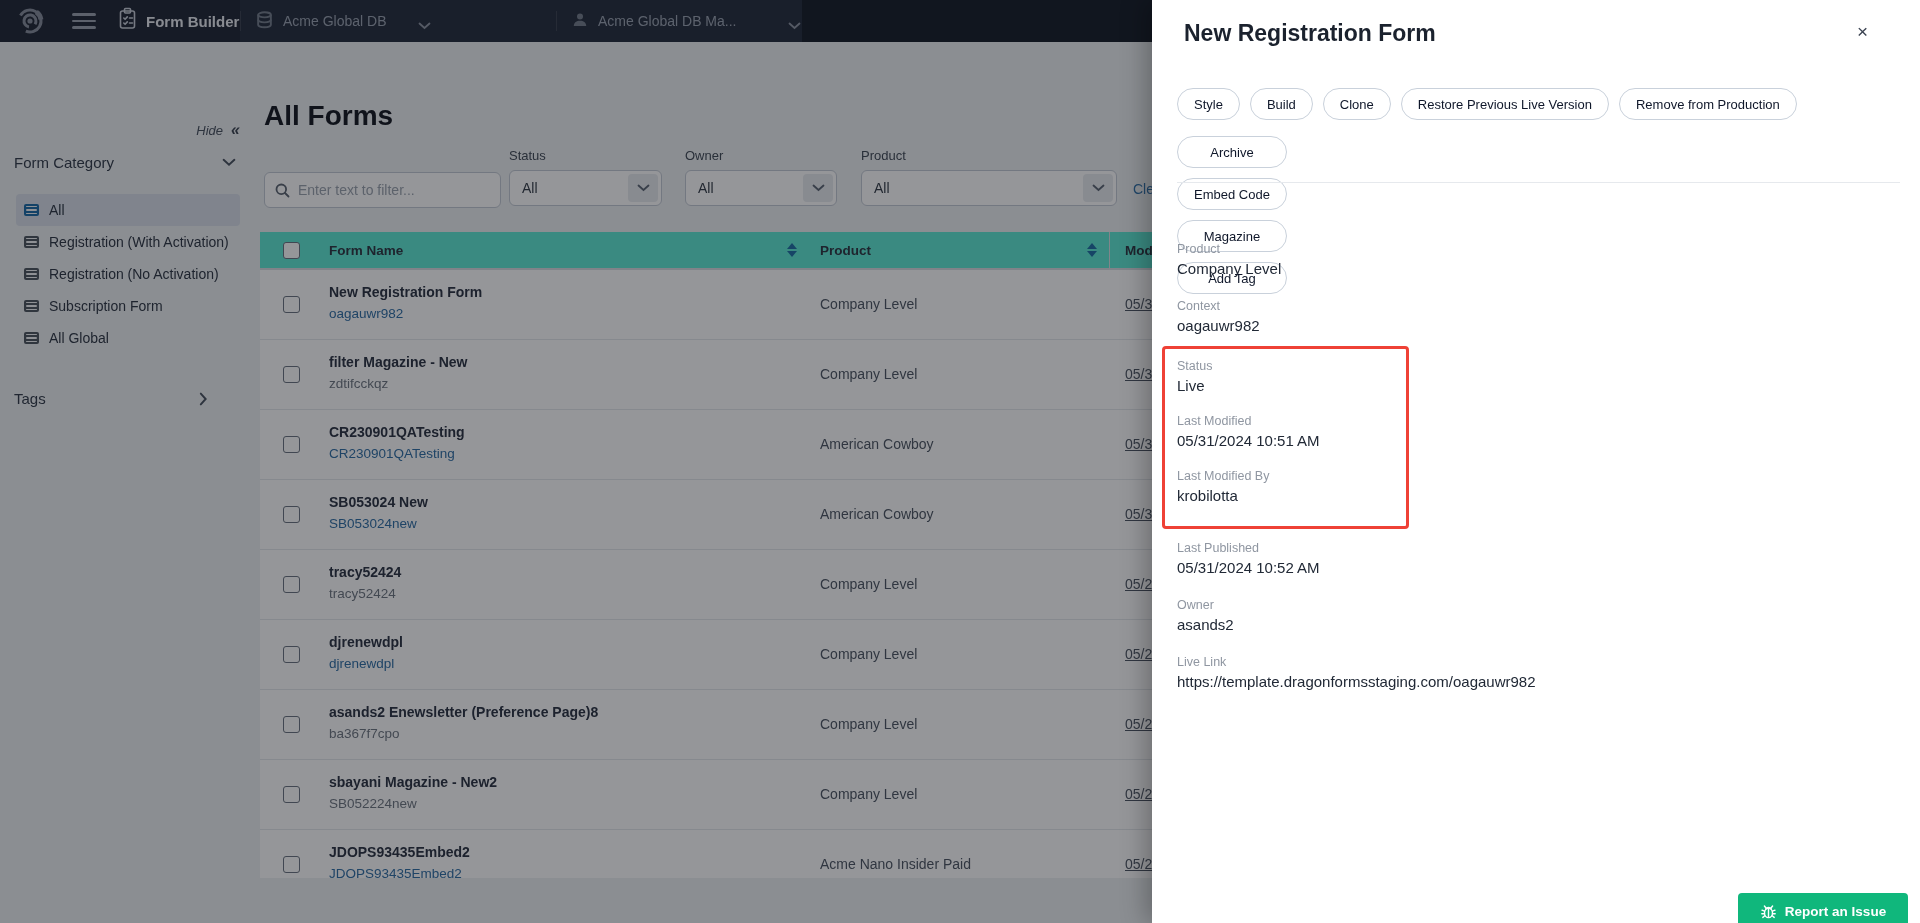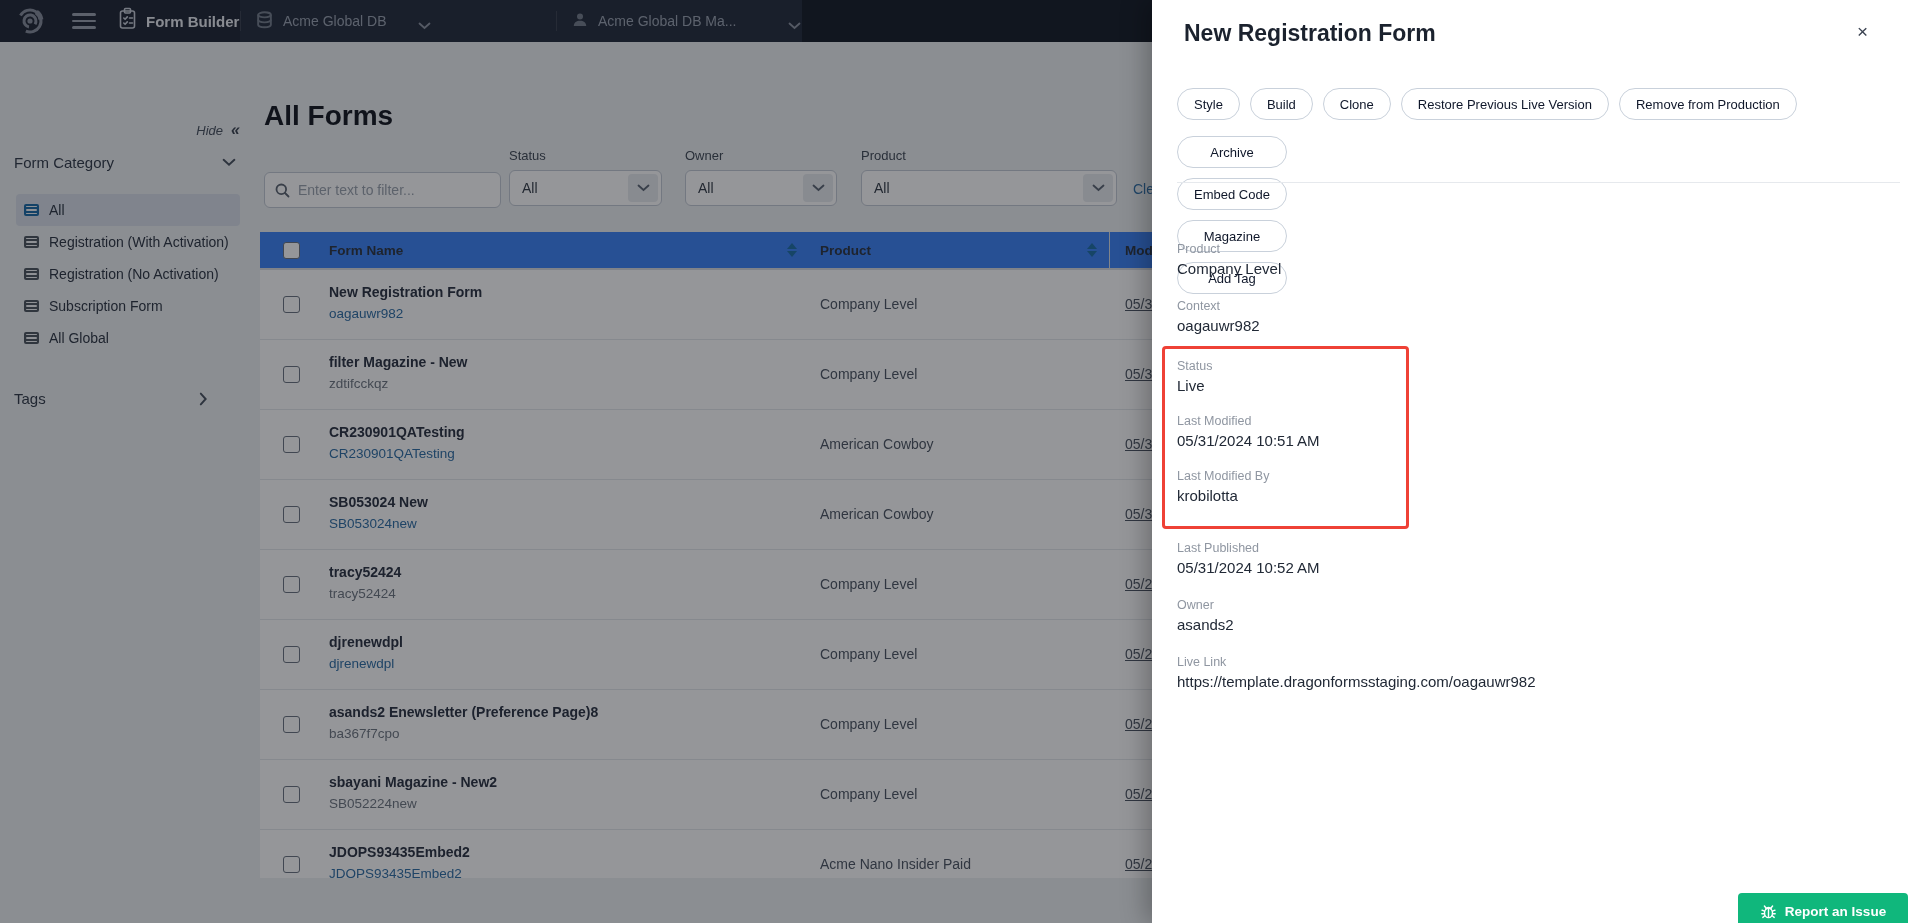--- a/index.html
+++ b/index.html
@@ -46,21 +46,21 @@
   .filter-1 { left:685px; width:152px; }
   .filter-2 { left:861px; width:256px; }
   .flabel { font-size:13px; color:#3f4955; margin-bottom:7px; }
   .fselect { position:relative; height:36px; border:1px solid #c3cad4; border-radius:6px; background:#fff; cursor:pointer; }
   .fval { position:absolute; left:12px; top:9px; font-size:14px; color:#333b46; }
   .fbtn { position:absolute; right:3px; top:3px; bottom:3px; width:30px; background:#e8ebef; border-radius:4px; display:flex; align-items:center; justify-content:center; }
   .clear-link { position:absolute; left:1133px; top:181px; font-size:14px; color:#2f72aa; cursor:pointer; }
 
   
   .card { position:absolute; left:260px; top:232px; width:1660px; height:646px; background:#fff; overflow:hidden; }
-  .thead { position:relative; height:38px; background:#3b82f6; border-bottom:2px solid #d9dee3; }
+  .thead { position:relative; height:38px; background:#5eead4; border-bottom:2px solid #d9dee3; }
   .thead .h-check { position:absolute; left:23px; top:10px; }
   .h-name { position:absolute; left:69px; top:11px; font-size:13.5px; font-weight:bold; color:#2c3440; }
   .h-sort { position:absolute; top:11px; display:flex; flex-direction:column; gap:2px; cursor:pointer; }
   .h-sort1 { left:527px; } .h-sort2 { left:827px; }
   .tri-up { width:0; height:0; border-left:5px solid transparent; border-right:5px solid transparent; border-bottom:6px solid #1d6fa5; }
   .tri-dn { width:0; height:0; border-left:5px solid transparent; border-right:5px solid transparent; border-top:6px solid #1d6fa5; }
   .h-product { position:absolute; left:560px; top:11px; font-size:13.5px; font-weight:bold; color:#2c3440; }
   .h-mod { position:absolute; left:865px; top:11px; font-size:13.5px; font-weight:bold; color:#2c3440; }
   .h-vline { position:absolute; left:849px; top:0; width:1px; height:38px; background:#dbe0e5; }
   .trow { position:relative; height:70px; border-bottom:1px solid #e4e8ec; cursor:pointer; }

